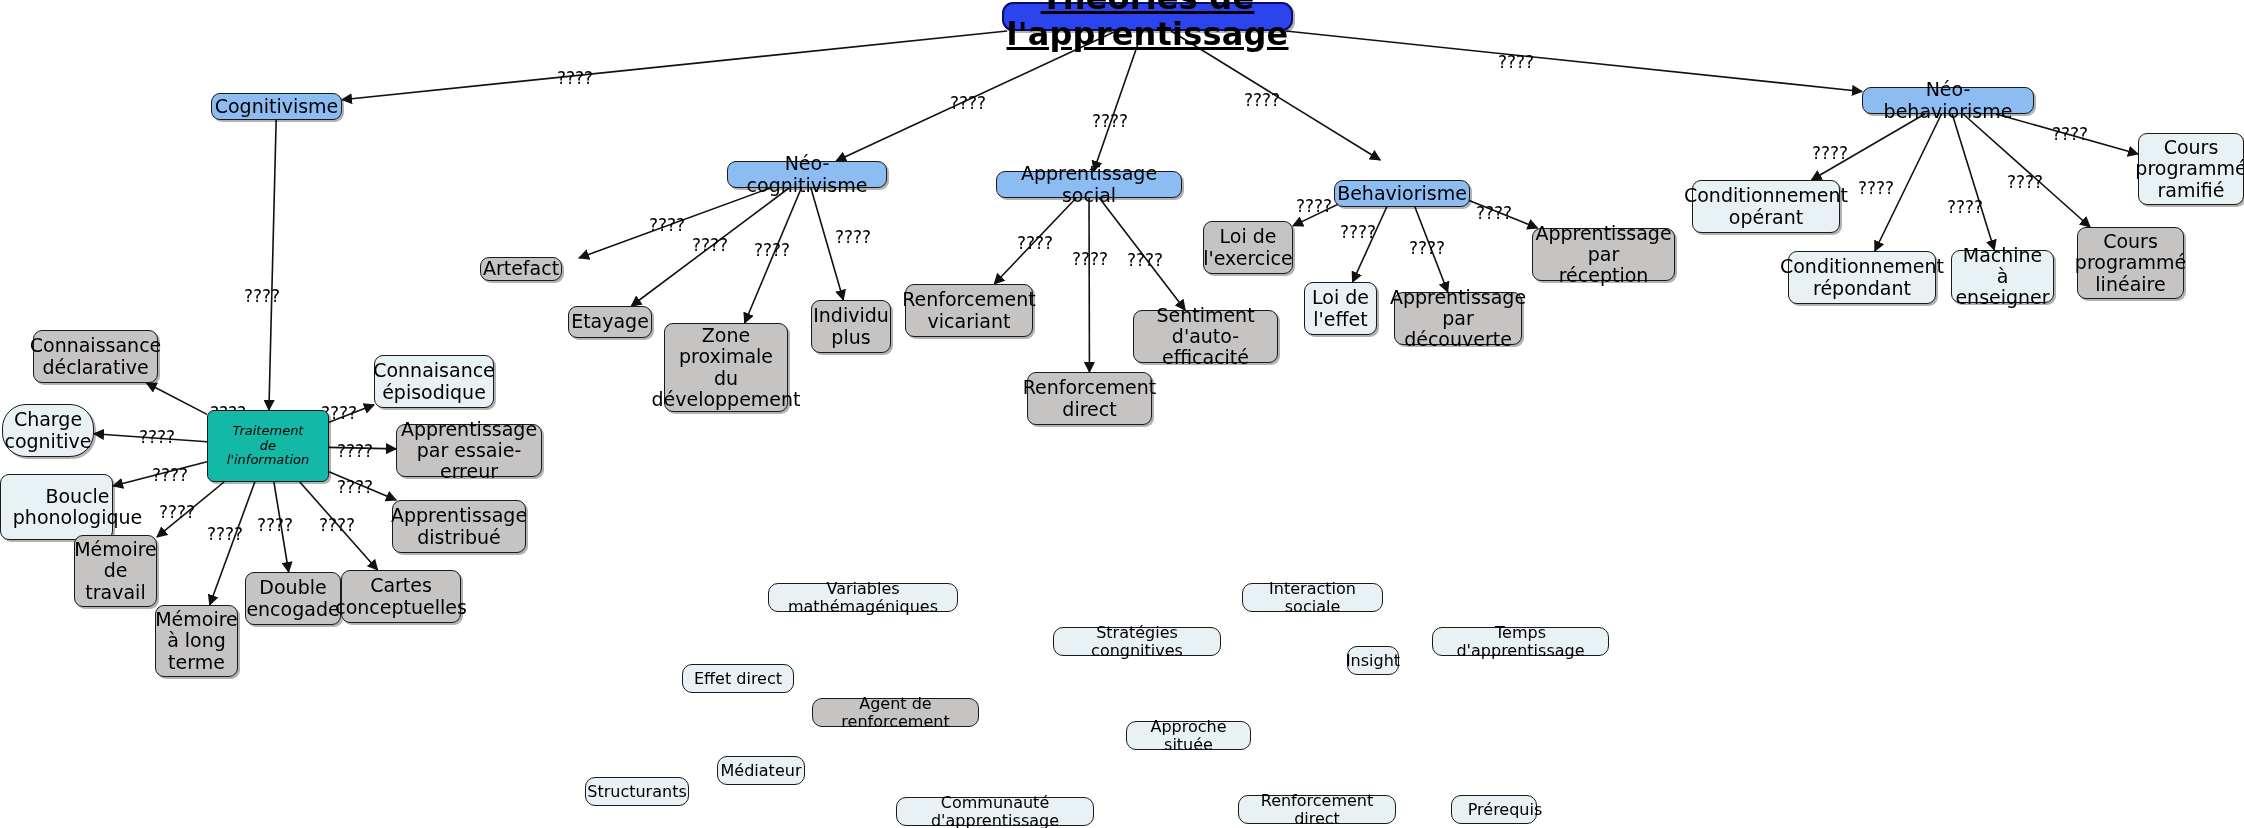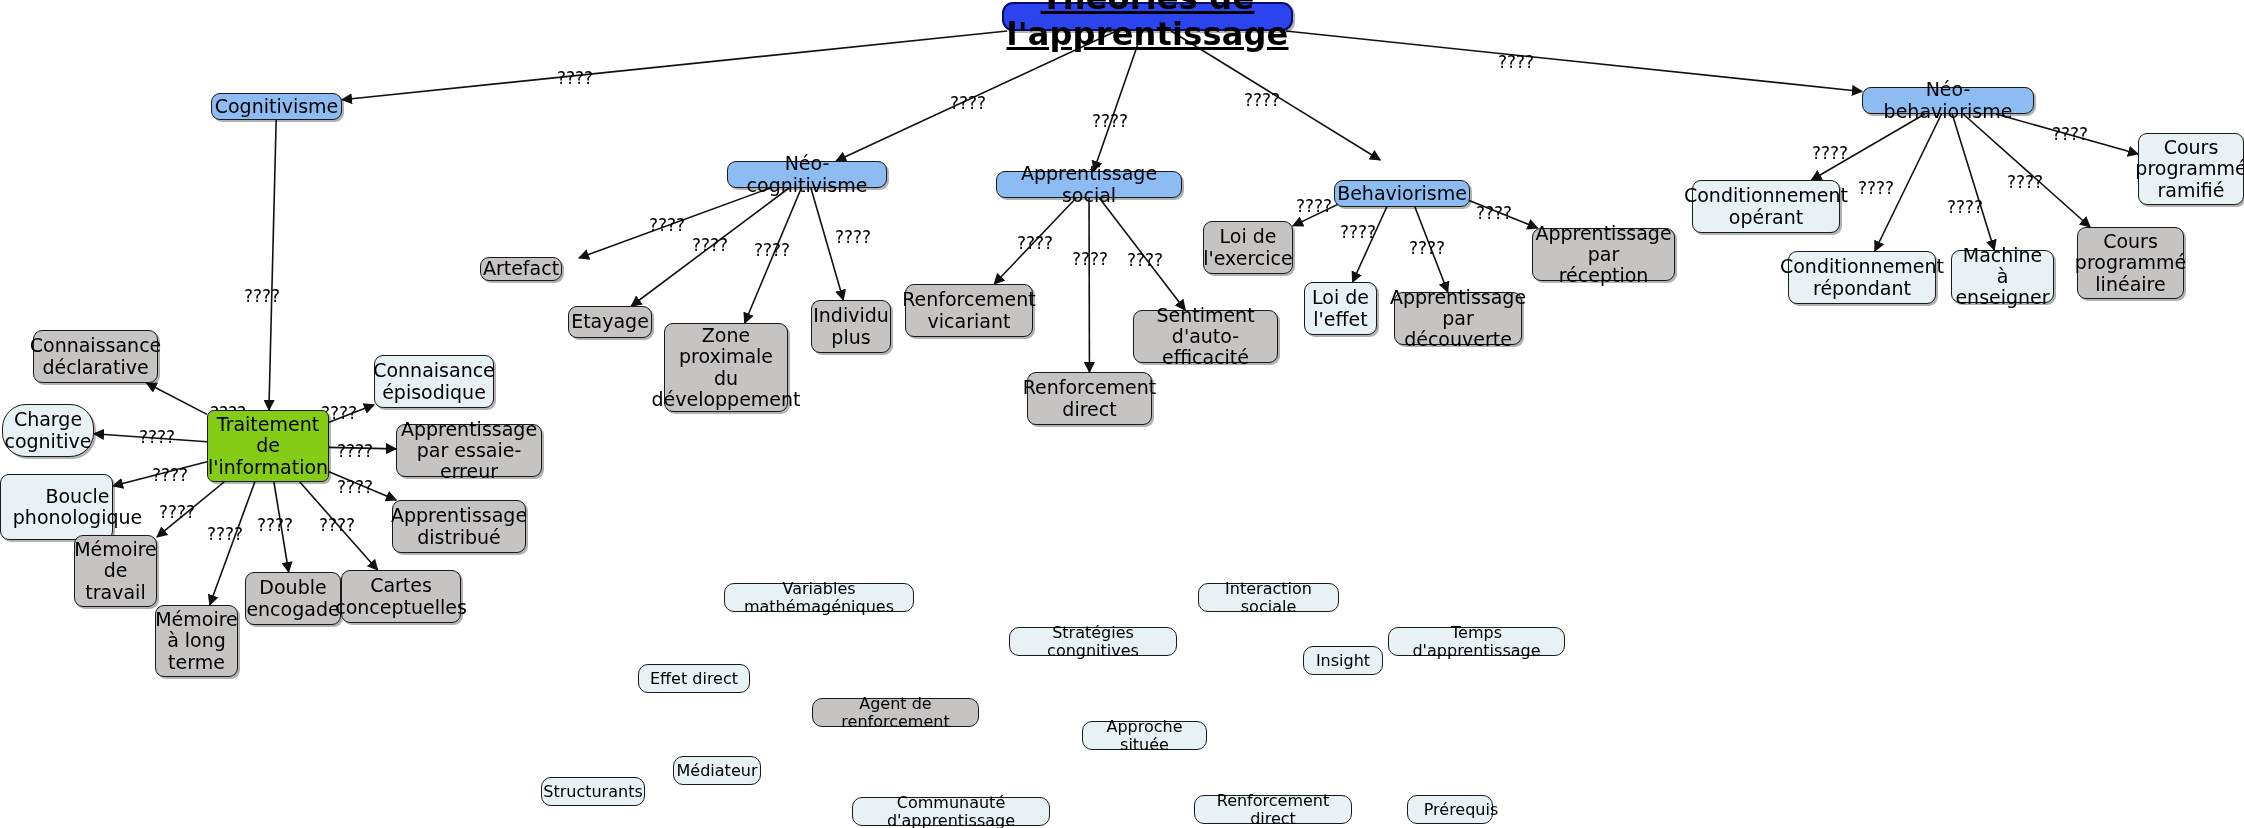--- a/index.html
+++ b/index.html
@@ -5,24 +5,24 @@
   html,body{margin:0;padding:0;background:#ffffff;}
   body{font-family:"DejaVu Sans","Liberation Sans",sans-serif;}
   #canvas{position:relative;width:2244px;height:828px;overflow:hidden;background:#fff;}
   #edges{position:absolute;left:0;top:0;width:2244px;height:828px;pointer-events:none;}
   .node{position:absolute;box-sizing:border-box;display:flex;align-items:center;justify-content:center;
         text-align:center;border:1.5px solid #1a1a1a;border-radius:9px;line-height:1.12;
         color:#000;white-space:pre-line;padding:2px 6px;}
   .t-root{background:#2b44ee;border-color:#0b0b6e;border-width:2px;border-radius:11px;
           font-weight:bold;font-size:32px;letter-spacing:.2px;text-decoration:underline;}
   .t-blue{background:#8cbcf2;border-color:#1a1a1a;font-size:19px;}
-  .t-green{background:#84cc16;border-color:#1a1a1a;border-radius:7px;font-size:19px;}
+  .t-green{background:#14b8a6;border-color:#1a1a1a;border-radius:7px;font-size:13px;font-style:italic;}
   .t-gray{background:#c6c3c3;border-color:#1a1a1a;font-size:19px;}
   .t-pale{background:#e8f1f4;border-color:#1a1a1a;font-size:19px;}
-  .t-float{background:#e8f1f4;border-color:#1a1a1a;font-size:16px;border-radius:10px;}
+  .t-float{background:#e8f1f4;border-color:#1a1a1a;font-size:16px;border-radius:10px;margin-left:44px;}
   .t-floatgray{background:#c6c3c3;border-color:#1a1a1a;font-size:16px;border-radius:10px;}
   .edge-label{position:absolute;font-size:17px;color:#000;background:transparent;
               transform:translate(-50%,-50%);white-space:nowrap;}
   .shadow{box-shadow:2px 2px 0 rgba(0,0,0,.30);}
 </style>
 </head>
 <body>
 
 <div id="canvas">
   <svg id="edges">
@@ -162,21 +162,21 @@
 enseigner</div>
       <div class="node t-gray shadow" style="left: 2077px; top: 227px; width: 107px; height: 72px;">Cours
 programmé
 linéaire</div>
       <div class="node t-pale shadow" style="left: 2138px; top: 133px; width: 106px; height: 72px;">Cours
 programmé
 ramifié</div>
       <div class="node t-float" style="left: 724px; top: 583px; width: 190px; height: 29px;">Variables mathémagéniques</div>
       <div class="node t-float" style="left: 1198px; top: 583px; width: 141px; height: 29px;">Interaction sociale</div>
       <div class="node t-float" style="left: 1009px; top: 627px; width: 168px; height: 29px;">Stratégies congnitives</div>
-      <div class="node t-float" style="left: 1303px; top: 646px; width: 80px; height: 29px;">Insight</div>
+      <div class="node t-float" style="left: 1303px; top: 646px; width: 52px; height: 29px;">Insight</div>
       <div class="node t-float" style="left: 1388px; top: 627px; width: 177px; height: 29px;">Temps d'apprentissage</div>
       <div class="node t-float" style="left: 638px; top: 664px; width: 112px; height: 29px;">Effet direct</div>
       <div class="node t-floatgray" style="left: 812px; top: 698px; width: 167px; height: 29px;">Agent de renforcement</div>
       <div class="node t-float" style="left: 1082px; top: 721px; width: 125px; height: 29px;">Approche située</div>
       <div class="node t-float" style="left: 673px; top: 756px; width: 88px; height: 29px;">Médiateur</div>
       <div class="node t-float" style="left: 541px; top: 777px; width: 104px; height: 29px;">Structurants</div>
       <div class="node t-float" style="left: 852px; top: 797px; width: 198px; height: 29px;">Communauté d'apprentissage</div>
       <div class="node t-float" style="left: 1194px; top: 795px; width: 158px; height: 29px;">Renforcement direct</div>
       <div class="node t-float" style="left: 1407px; top: 795px; width: 86px; height: 29px; padding-left: 28px;">Prérequis</div>
     </div>

